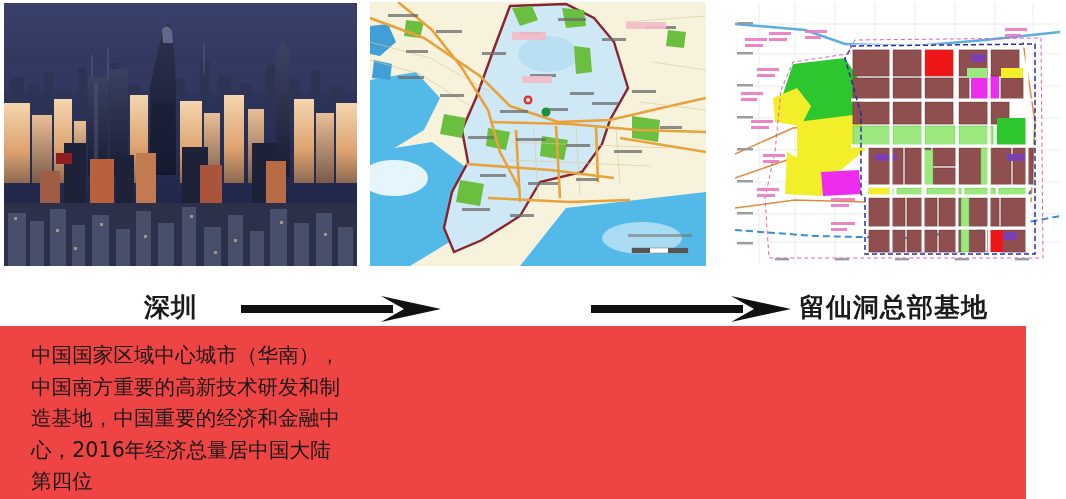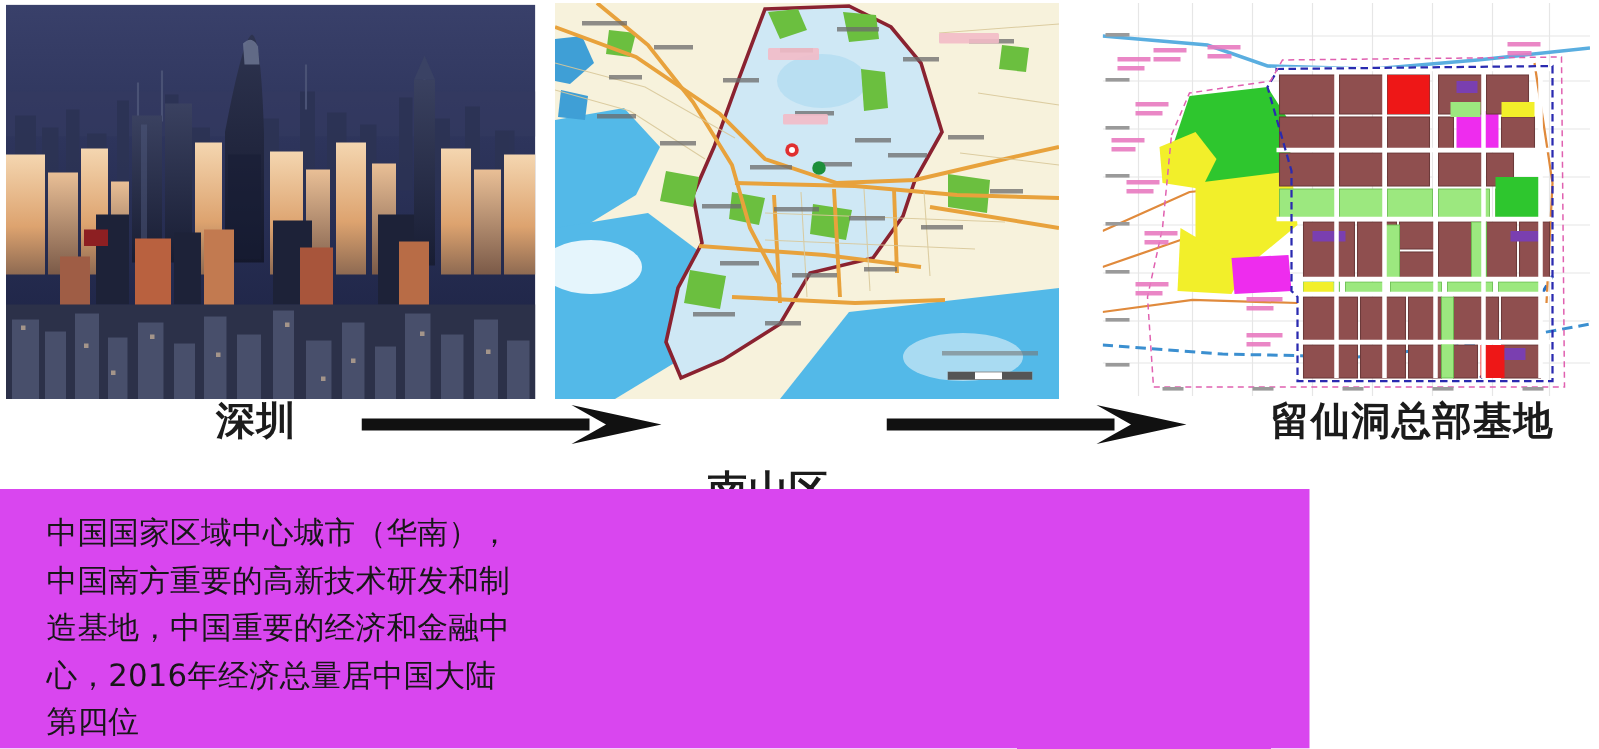--- a/index.html
+++ b/index.html
@@ -34,52 +34,52 @@
   }
   #fig-skyline { left: 4px;   top: 3px; width: 353px; height: 263px; }
   #fig-map     { left: 370px; top: 2px; width: 336px; height: 264px; }
   #fig-plan    { left: 735px; top: 2px; width: 325px; height: 262px; }
 
   .fig-svg { display: block; width: 100%; height: 100%; }
 
   
   .title-band {
     position: absolute;
-    left: 0; top: 256px;
+    left: 0; top: 282px;
     width: 1066px; height: 58px;
   }
   .col-title {
     position: absolute;
     font-size: 26px;
     font-weight: 700;
     color: #1b1b1b;
     letter-spacing: 1px;
     white-space: nowrap;
     line-height: 1;
     font-family: "DejaVu Sans", "Liberation Sans", sans-serif;
   }
   #title-1 { left: 144px; top: 12px; }
   #title-2 { left: 472px; top: 12px; margin-top: 46px; }
-  #title-3 { left: 799px; top: 12px; margin-left: 48px; }
+  #title-3 { left: 799px; top: 12px; }
 
   .arrow {
     position: absolute;
     top: 14px;
     height: 26px;
   }
   #arrow-1 { left: 241px; width: 200px; }
   #arrow-2 { left: 591px; width: 200px; }
   .arrow svg { display: block; width: 100%; height: 100%; }
 
   
   .text-band {
     position: absolute;
     left: 0; top: 326px;
-    width: 873px; height: 173px;
-    background: #d946ef;
+    width: 1026px; height: 173px;
+    background: #ef4444;
   }
   .col-body {
     position: absolute;
     top: 14px;
     font-size: 20.5px;
     line-height: 31.5px;
     color: #171717;
     font-family: "DejaVu Sans", "Liberation Sans", sans-serif;
     letter-spacing: 0.1px;
     text-align: left;

